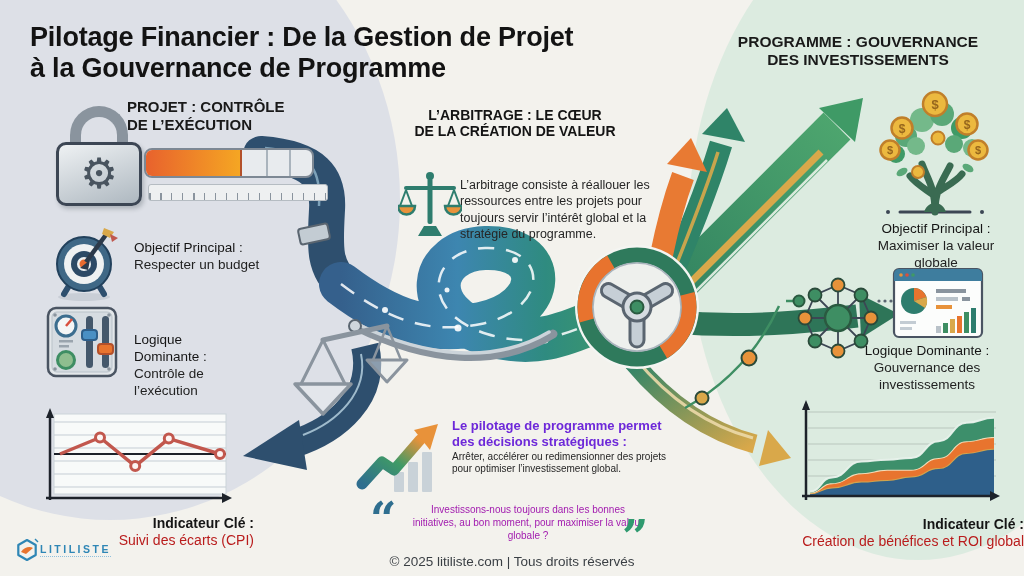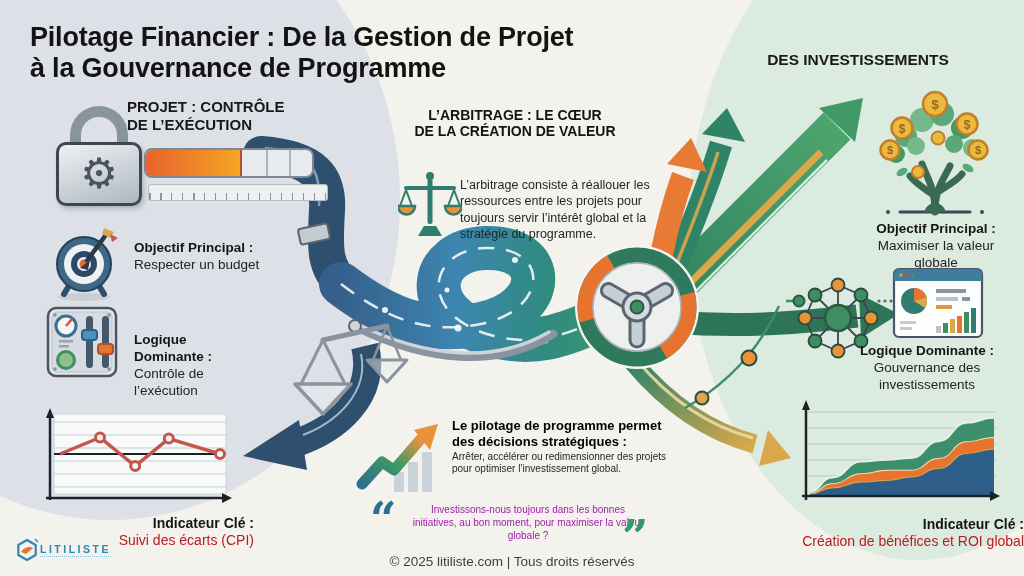--- a/index.html
+++ b/index.html
@@ -6,21 +6,21 @@
   html,body{width:1024px;height:576px}
   body{position:relative;overflow:hidden;background:#f3f2ed;font-family:"Liberation Sans",sans-serif;color:#1c1c1c}
   .abs{position:absolute}
   .blob{position:absolute;border-radius:50%;z-index:0}
   .z2{z-index:2}
   .h1{font-size:27px;font-weight:bold;letter-spacing:-.2px;line-height:1.14;color:#131313}
   .sec-h{font-size:15px;font-weight:bold;line-height:1.18;color:#191919}
   .sec-h.center{text-align:center}
   .center-h{font-size:14px;font-weight:bold;line-height:1.16;color:#141414;text-align:center}
   .lab span{display:block;font-size:13.5px;line-height:1.25;color:#222}
-  .lab .b{font-weight:bold;color:#151515}
+  .lab .b{font-weight:normal;color:#151515}
   .lab.ctr{text-align:center}
   .para{font-size:12.5px;line-height:1.3;color:#262626}
   .ind{text-align:right}
   .ind .b{display:block;font-size:14px;font-weight:bold;color:#151515;line-height:1.3}
   .ind .t{display:block;font-size:14px;color:#b91c1c;line-height:1.25}
   .quote-mark{font-family:"DejaVu Serif",serif;font-weight:bold;font-size:46px;line-height:1}
   .footer{width:100%;text-align:center;font-size:13.5px;color:#3a3f44}
   .brand{font-size:10.5px;font-weight:bold;letter-spacing:2.5px;color:#2e86b5;border-bottom:1px dotted #8fc0dd;padding-bottom:1px}
   .gear{display:block;text-align:center;font-size:42px;line-height:58px;color:#49545f}
 </style>
@@ -232,30 +232,30 @@
         <stop offset="1" stop-color="#e8923a"></stop>
     </linearGradient>
   </defs>
   <rect x="38" y="58" width="10" height="20" rx="1" fill="#c9d2d8"></rect>
   <rect x="52" y="48" width="10" height="30" rx="1" fill="#c9d2d8"></rect>
   <rect x="66" y="38" width="10" height="40" rx="1" fill="#c9d2d8"></rect>
   <path d="M 6,70 L 26,48 L 38,56 L 64,26" stroke="url(#gGrow)" stroke-width="11" fill="none" stroke-linejoin="round" stroke-linecap="round"></path>
   <polygon points="58,16 82,10 74,36" fill="#e8923a"></polygon>
 </svg>
 <div class="abs z2" style="left:452px;top:418px;width:230px">
-  <span style="display:block;font-size:13px;font-weight:bold;line-height:1.25;color:#000000">Le pilotage de programme permet des décisions stratégiques :</span>
+  <span style="display:block;font-size:13px;font-weight:bold;line-height:1.25;color:#6d28d9">Le pilotage de programme permet des décisions stratégiques :</span>
   <span style="display:block;font-size:10px;line-height:1.28;color:#262626">Arrêter, accélérer ou redimensionner des projets pour optimiser l’investissement global.</span>
 </div>
 
 <span class="abs z2 quote-mark" style="left:370px;top:496px;color:#2e6e8f">“</span>
 <div class="abs z2" style="left:408px;top:503px;width:240px;text-align:center;font-size:10px;line-height:1.3;color:#a21caf">Investissons-nous toujours dans les bonnes initiatives, au bon moment, pour maximiser la valeur globale ?</div>
 <span class="abs z2 quote-mark" style="left:622px;top:514px;color:#2f9a6f">”</span>
 
 <div class="abs z2 sec-h center" style="left:718px;top:33px;width:280px;font-size:15.5px">
-  <br><span>DES INVESTISSEMENTS</span>
+  <span>PROGRAMME : GOUVERNANCE</span><br><span>DES INVESTISSEMENTS</span>
 </div>
 
 <svg class="abs z2" style="left:872px;top:84px;width:126px;height:136px" viewBox="0 0 126 136">
   <line x1="28" y1="128" x2="98" y2="128" stroke="#3c4654" stroke-width="3" stroke-linecap="round"></line>
   <circle cx="16" cy="128" r="2" fill="#3c4654"></circle>
     <circle cx="110" cy="128" r="2" fill="#3c4654"></circle>
   <path d="M 63,128 C 63,104 56,96 50,80 M 63,128 C 63,106 70,98 78,82 M 63,112 C 52,104 44,100 38,92 M 63,110 C 74,102 84,98 90,90" stroke="#3a6b52" stroke-width="7" stroke-linecap="round" fill="none"></path>
   <path d="M 52,128 C 56,116 70,116 74,128 Z" fill="#3a6b52"></path>
   <circle cx="34" cy="52" r="11" fill="#5aa878"></circle>
     <circle cx="50" cy="36" r="12" fill="#74b98a"></circle>

